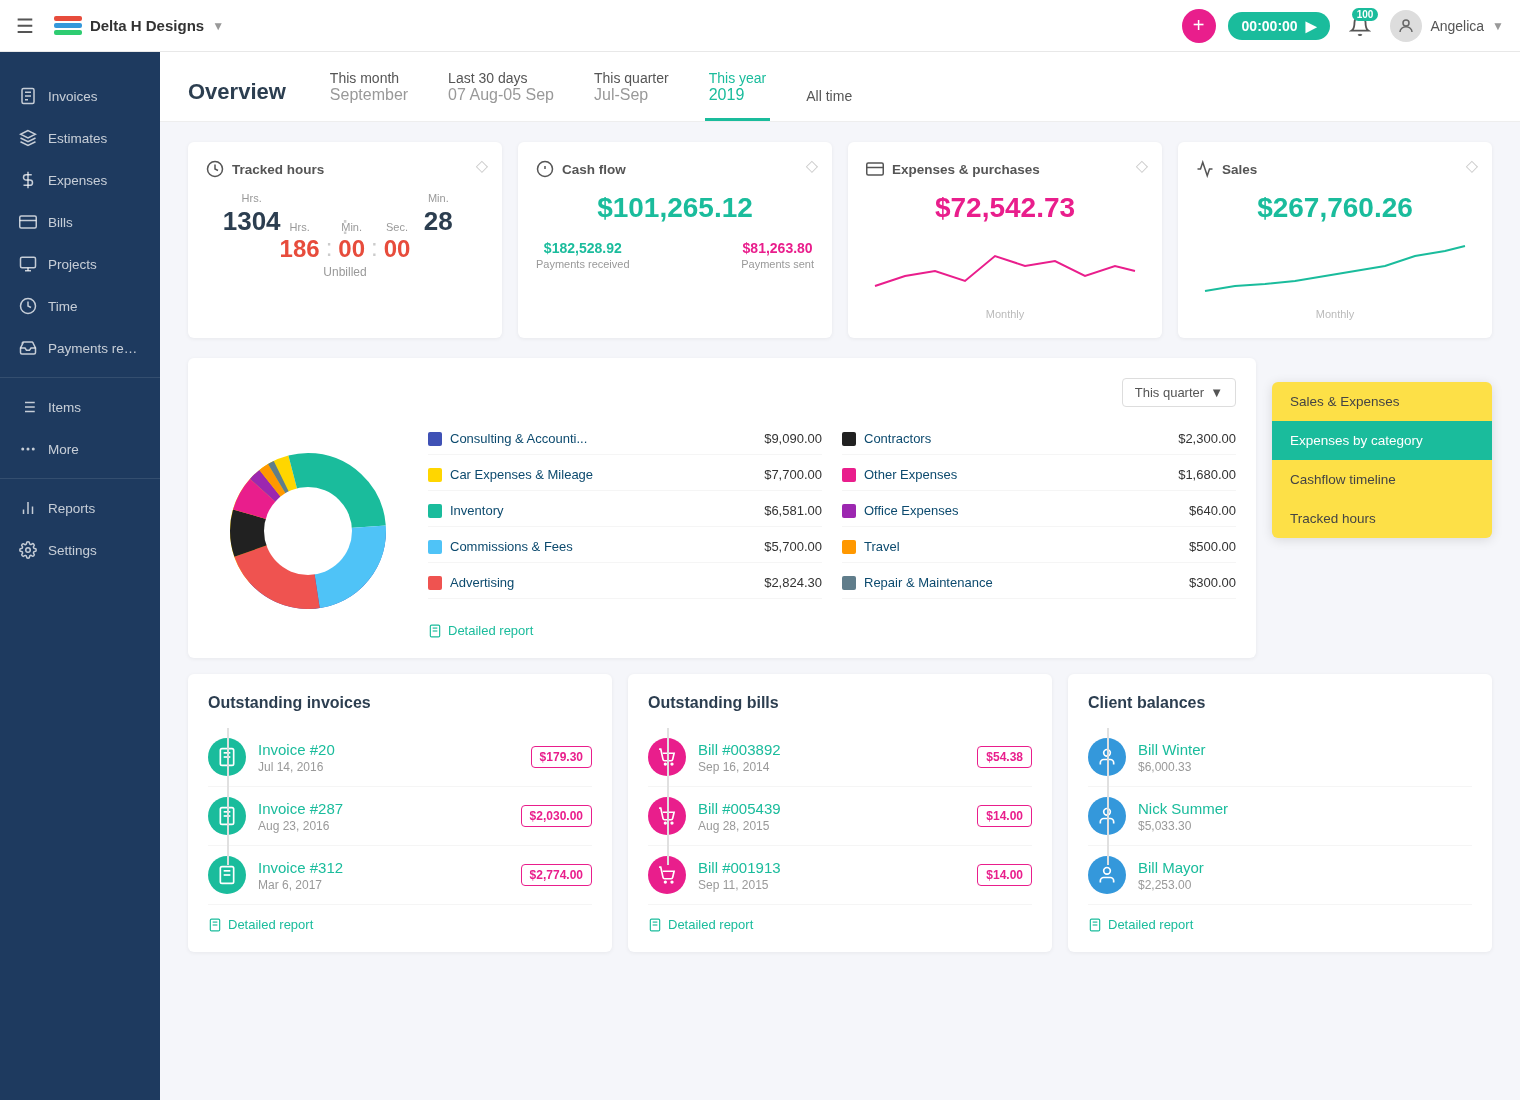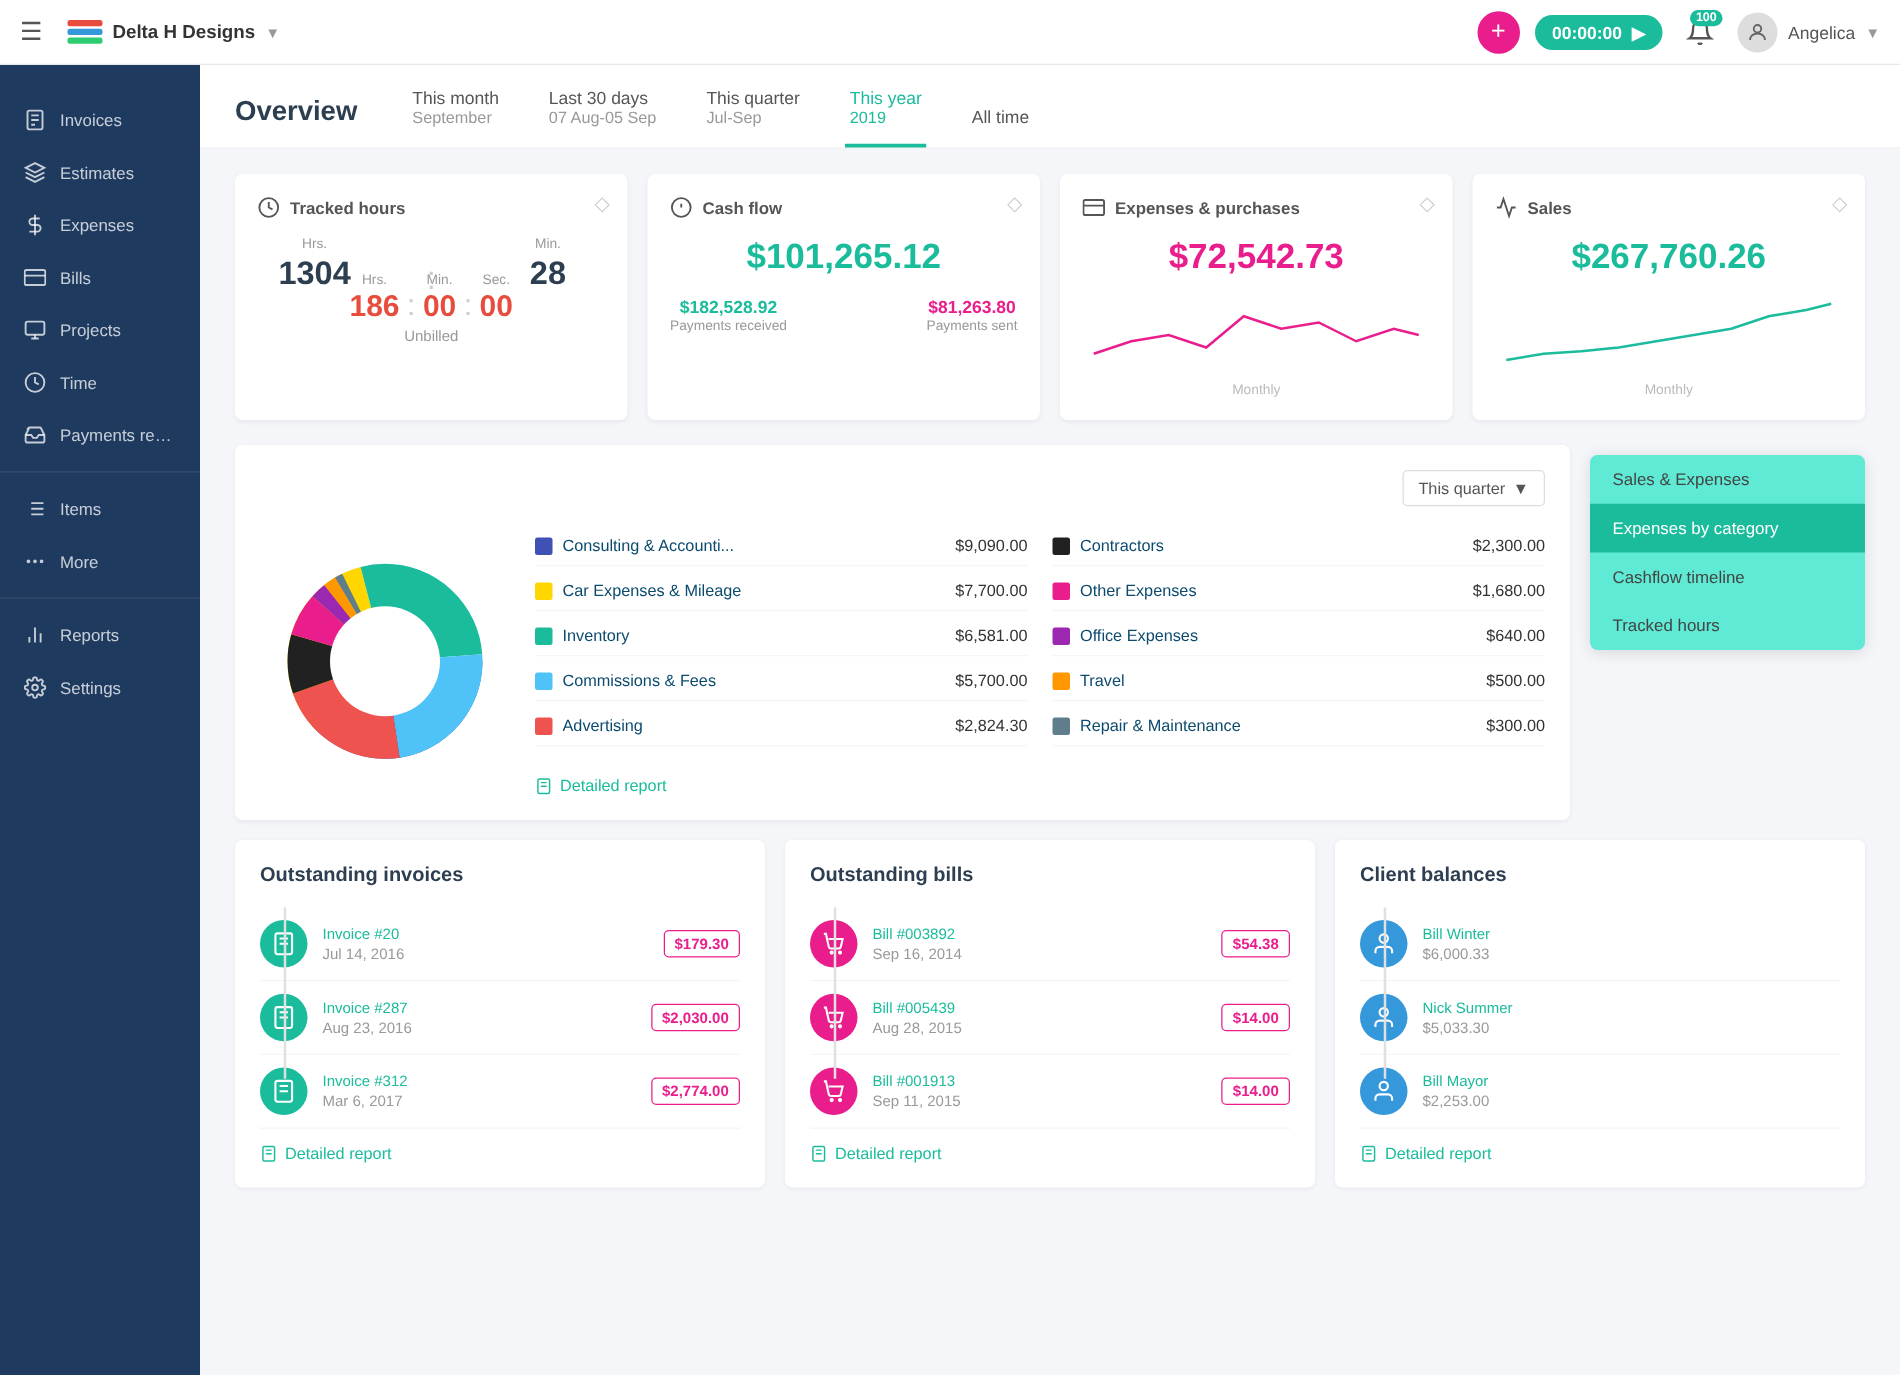--- a/index.html
+++ b/index.html
@@ -28,21 +28,21 @@
     .sidebar-label { font-size: 13.5px; white-space: nowrap; overflow: hidden; text-overflow: ellipsis; }
 
     
     .main { flex: 1; overflow-y: auto; padding: 0; }
 
     
     .overview-header { background: #fff; padding: 18px 28px 0; border-bottom: 1px solid #eee; display: flex; align-items: flex-end; gap: 32px; }
     .overview-title { font-size: 22px; font-weight: 700; color: #2c3e50; padding-bottom: 16px; margin-right: 8px; }
     .time-tab { display: flex; flex-direction: column; padding: 0 4px 14px; cursor: pointer; color: #555; font-size: 13px; border-bottom: 3px solid transparent; }
     .time-tab .tab-main { font-size: 14px; font-weight: 500; }
-    .time-tab .tab-sub { font-size: 13px; color: #999; }
+    .time-tab .tab-sub { font-size: 16px; color: #999; }
     .time-tab.active { color: #1abc9c; border-bottom-color: #1abc9c; }
     .time-tab.active .tab-sub { color: #1abc9c; }
 
     
     .widget-grid { display: grid; grid-template-columns: repeat(4, 1fr); gap: 16px; padding: 20px 28px; }
     .widget { background: #fff; border-radius: 6px; padding: 18px; box-shadow: 0 1px 4px rgba(0,0,0,0.06); min-height: 160px; position: relative; }
     .widget-header { display: flex; align-items: center; gap: 8px; color: #555; font-size: 13.5px; font-weight: 600; margin-bottom: 14px; }
     .widget-pin { position: absolute; top: 14px; right: 14px; color: #ccc; cursor: pointer; font-size: 16px; }
     .tracked-grid { display: grid; grid-template-columns: repeat(3, 1fr); gap: 2px; text-align: center; }
     .tracked-label { font-size: 11px; color: #999; margin-bottom: 2px; }
@@ -65,32 +65,32 @@
     .quarter-select { border: 1px solid #ddd; border-radius: 4px; padding: 6px 12px; font-size: 13px; color: #555; background: #fff; cursor: pointer; display: flex; align-items: center; gap: 6px; }
     .expenses-content { display: flex; gap: 20px; }
     .donut-wrap { width: 200px; flex-shrink: 0; display: flex; align-items: center; justify-content: center; }
     .expense-list { flex: 1; display: grid; grid-template-columns: 1fr 1fr; gap: 4px 20px; }
     .expense-item { display: flex; align-items: center; gap: 8px; padding: 8px 0; border-bottom: 1px solid #f5f5f5; }
     .expense-name { flex: 1; font-size: 13px; color: #0c4a6e; white-space: nowrap; overflow: hidden; text-overflow: ellipsis; }
     .expense-amount { font-size: 13px; color: #333; font-weight: 500; white-space: nowrap; }
     .detailed-link { color: #1abc9c; font-size: 13px; cursor: pointer; display: flex; align-items: center; gap: 6px; margin-top: 12px; }
 
     
-    .dropdown-menu { background: #5eead4; border-radius: 6px; box-shadow: 0 2px 12px rgba(0,0,0,0.12); overflow: hidden; margin-top: 8px; }
+    .dropdown-menu { background: #fde047; border-radius: 6px; box-shadow: 0 2px 12px rgba(0,0,0,0.12); overflow: hidden; margin-top: 24px; }
     .dropdown-item { padding: 12px 18px; font-size: 13.5px; color: #444; cursor: pointer; }
     .dropdown-item.selected { background: #1abc9c; color: #fff; }
 
     
     .lower-cards { display: grid; grid-template-columns: repeat(3, 1fr); gap: 16px; padding: 0 28px 20px; }
     .lower-card { background: #fff; border-radius: 6px; padding: 20px; box-shadow: 0 1px 4px rgba(0,0,0,0.06); }
     .lower-card-title { font-size: 16px; font-weight: 600; color: #2c3e50; margin-bottom: 16px; }
     .invoice-item { display: flex; align-items: center; gap: 12px; padding: 10px 0; border-bottom: 1px solid #f5f5f5; }
     .invoice-avatar { width: 38px; height: 38px; border-radius: 50%; background: #1abc9c; display: flex; align-items: center; justify-content: center; flex-shrink: 0; }
     .invoice-info { flex: 1; }
-    .invoice-name { font-size: 12px; color: #1abc9c; font-weight: 500; cursor: pointer; }
+    .invoice-name { font-size: 15px; color: #1abc9c; font-weight: 500; cursor: pointer; }
     .invoice-date { font-size: 12px; color: #999; margin-top: 2px; }
     .invoice-badge { background: #fff; border: 1px solid #e91e8c; color: #e91e8c; border-radius: 4px; padding: 3px 8px; font-size: 12px; font-weight: 600; white-space: nowrap; }
     .bill-avatar { background: #e91e8c; }
     .client-avatar { background: #3498db; }
 
     
     .donut-svg { width: 180px; height: 180px; }
   </style>
 </head>
 <body>

